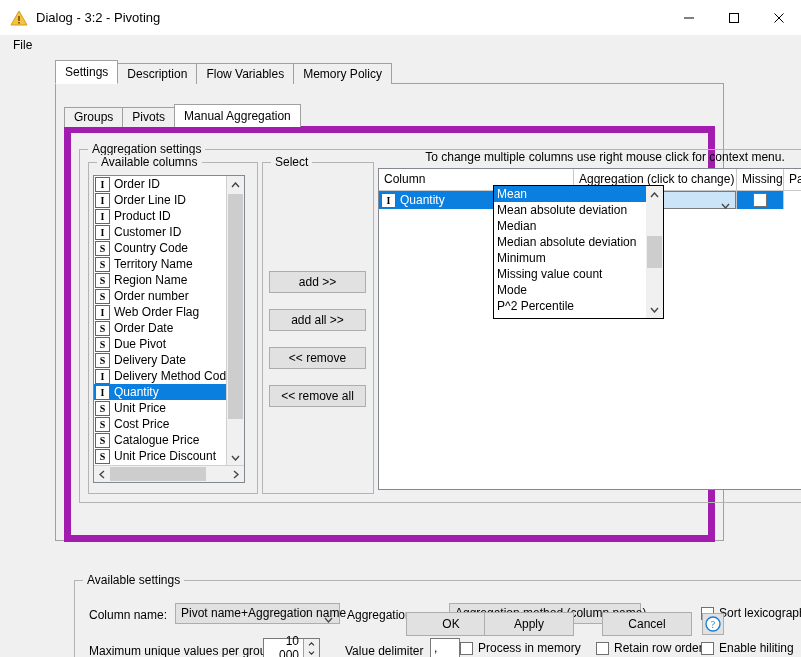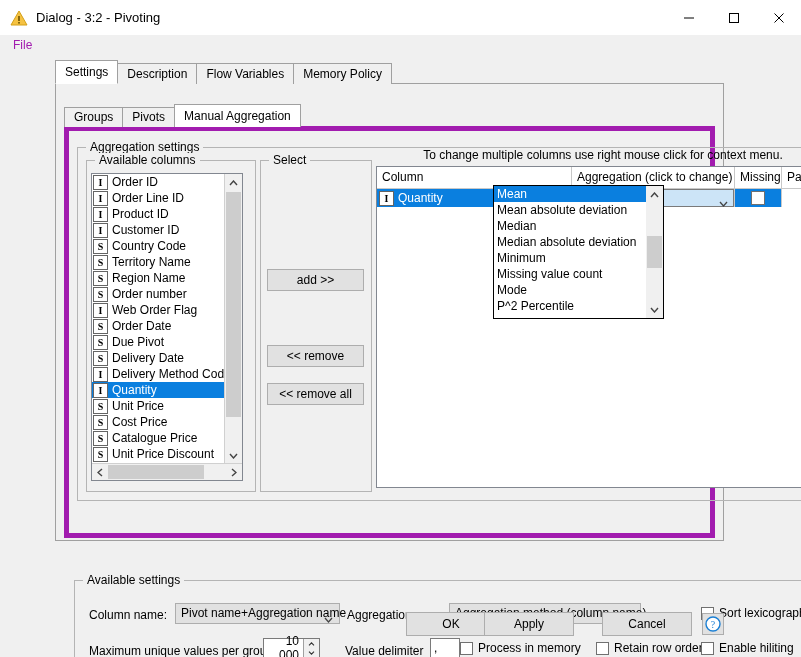--- a/index.html
+++ b/index.html
@@ -18,21 +18,21 @@
     position:relative;
   }
   .app-icon{width:18px;height:18px;margin-left:10px;margin-right:8px;position:relative;}
   .app-icon svg{display:block;}
   .title-text{font-size:13px;color:#000;}
   .win-controls{position:absolute;right:0;top:0;height:35px;display:flex;}
   .win-btn{width:45px;height:35px;display:flex;align-items:center;justify-content:center;}
   .win-btn svg{display:block;}
   
   .menubar{height:20px;background:#f0f0f0;display:flex;align-items:center;padding-left:8px;}
-  .menu-item{font-size:12px;padding:1px 5px;color:#a21caf;}
+  .menu-item{font-size:12px;padding:1px 5px;color:#000000;}
   
   .outer-tabpanel{
     position:absolute;left:10px;top:62px;width:669px;height:480px;padding-left:45px;
   }
   .tabstrip{display:flex;align-items:flex-end;height:22px;position:relative;z-index:3;}
   .tab{
     height:20px;line-height:20px;padding:0 9px;font-size:12px;
     border:1px solid #a0a0a0;border-bottom:none;background:#f0f0f0;
     margin-right:-1px;color:#000;
   }
@@ -43,21 +43,21 @@
   }
   
   .inner-tabs{position:absolute;left:8px;top:21px;right:8px;}
   .inner-tabstrip{display:flex;align-items:flex-end;height:22px;position:relative;z-index:3;}
   .itab{
     height:19px;line-height:19px;padding:0 9px;font-size:12px;
     border:1px solid #a0a0a0;border-bottom:none;background:#f0f0f0;margin-right:-1px;
   }
   .itab.active{background:#ffffff;height:22px;line-height:22px;z-index:4;position:relative;}
   .inner-body{
-    border:5px solid #a21caf;background:#f0f0f0;height:402px;margin-top:-1px;position:relative;
+    border:7px solid #a21caf;background:#f0f0f0;height:402px;margin-top:-1px;position:relative;
   }
   
   .groupbox{position:absolute;border:1px solid #b4b4b4;}
   .groupbox > .gb-title{
     position:absolute;top:-8px;left:8px;background:#f0f0f0;padding:0 4px;font-size:12px;
   }
   
   #agg-settings{left:8px;top:16px;width:760px;height:352px;}
   
   #avail-box{left:8px;top:12px;width:168px;height:330px;}
@@ -322,20 +322,21 @@
                       <polyline points="1,1 5,4.5 1,8" fill="none" stroke="#444" stroke-width="1.4"></polyline>
                     </svg>
                 </div>
               </div>
             </div>
           </div>
 
           <div class="groupbox" id="select-box">
             <div class="gb-title">Select</div>
             <div class="selbtn" style="top:108px;">add &gt;&gt;</div>
+            <div class="selbtn" style="top:146px;">add all &gt;&gt;</div>
             <div class="selbtn" style="top:184px;">&lt;&lt; remove</div>
             <div class="selbtn" style="top:222px;">&lt;&lt; remove all</div>
           </div>
 
           <div class="hint">To change multiple columns use right mouse click for context menu.</div>
 
           <div class="tablewrap">
             <div class="thead">
               <div class="th" style="width:195px;">Column</div>
               <div class="th" style="width:163px;">Aggregation (click to change)</div>

